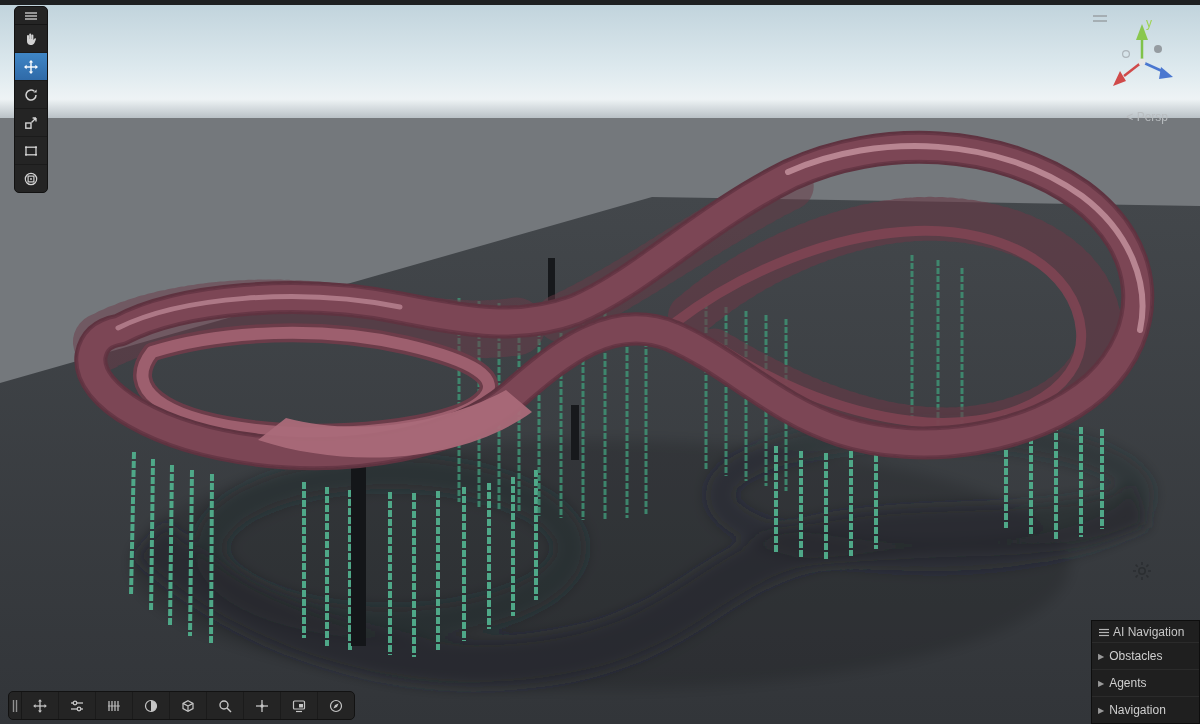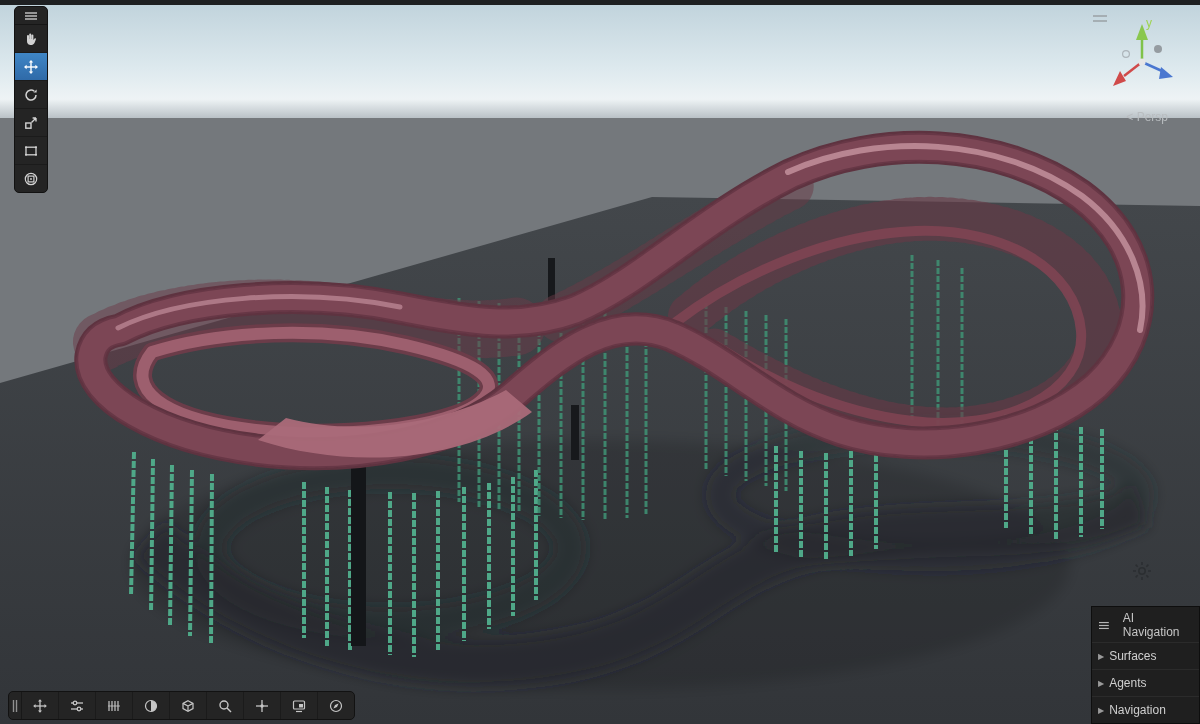--- a/index.html
+++ b/index.html
@@ -25,21 +25,21 @@
     display:flex;align-items:stretch;z-index:5;}
   .bt-grip{width:12px;display:flex;align-items:center;justify-content:center;
     border-right:1px solid #181818;cursor:grab;}
   .bbtn{width:36px;display:flex;align-items:center;justify-content:center;
     border-right:1px solid #1b1b1b;cursor:pointer;}
   .bbtn:last-child{border-right:none;}
 
   
   .ai-panel{position:absolute;right:0;bottom:0;width:107px;z-index:6;
     background:#1f1f1f;border:1px solid #0e0e0e;color:#cfcfcf;font-size:12px;}
-  .ai-header{display:flex;align-items:center;gap:13px;padding:4px 6px 3px 6px;
+  .ai-header{display:flex;align-items:center;gap:3px;padding:4px 6px 3px 6px;
     color:#c6c6c6;}
   .ai-row{display:flex;align-items:center;gap:5px;padding:6px 6px;
     border-top:1px solid #2b2b2b;cursor:pointer;}
   .ai-fold{font-size:8px;color:#9a9a9a;}
 
   
   .scene-menu{position:absolute;right:92px;top:10px;z-index:5;cursor:pointer;}
   .gizmo{position:absolute;right:14px;top:16px;width:88px;height:92px;z-index:5;}
   .gizmo-y{position:absolute;right:48px;top:16px;color:#9ed44f;font-size:12px;z-index:6;}
   .persp-label{position:absolute;right:32px;top:110px;color:#b9bdc0;font-size:12px;z-index:5;}
@@ -295,21 +295,21 @@
     <div class="ai-header">
       <svg width="12" height="9" viewBox="0 0 12 9" stroke="#b5b5b5" stroke-width="1.2">
         <line x1="1" y1="1.5" x2="11" y2="1.5"></line>
           <line x1="1" y1="4.5" x2="11" y2="4.5"></line>
           <line x1="1" y1="7.5" x2="11" y2="7.5"></line>
       </svg>
       <span>AI Navigation</span>
     </div>
     <div class="ai-row">
       <span class="ai-fold">▶</span>
-      <span>Surfaces</span>
+      <span>Obstacles</span>
     </div>
     <div class="ai-row">
       <span class="ai-fold">▶</span>
       <span>Agents</span>
     </div>
     <div class="ai-row">
       <span class="ai-fold">▶</span>
       <span>Navigation</span>
     </div>
   </div>

